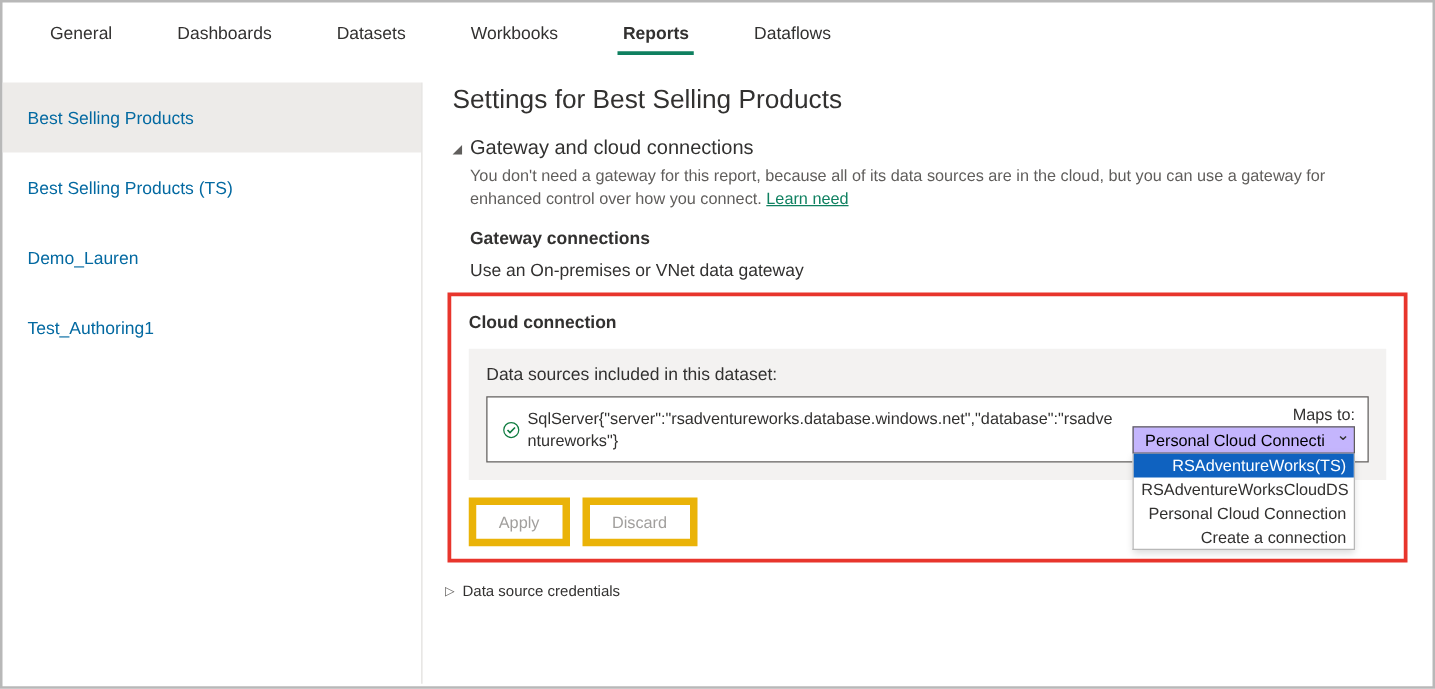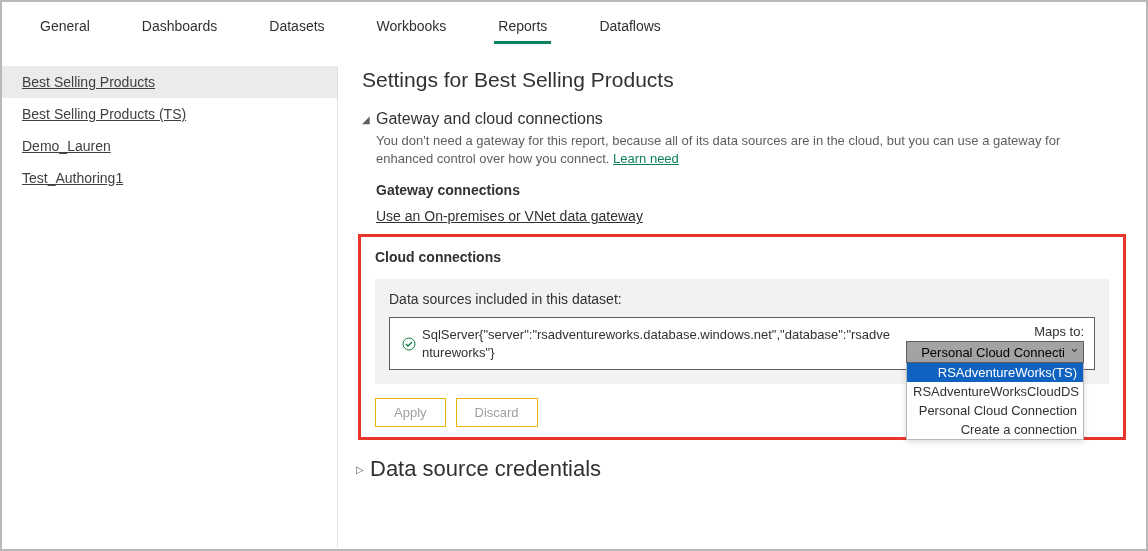--- a/index.html
+++ b/index.html
@@ -20,45 +20,44 @@
     padding: 8px 20px 0 20px;
     border-bottom: 0;
   }
   .tab {
     padding: 8px 18px;
     cursor: pointer;
     color: #323130;
     position: relative;
   }
   .tab.active {
-    font-weight: 400;
+    font-weight: 700;
   }
   .tab.active::after {
     content: "";
     position: absolute;
     left: 14px;
     right: 14px;
     bottom: -2px;
     height: 3px;
     background: #0f8060;
   }
   .body {
     display: flex;
     height: calc(100% - 42px);
     padding-top: 24px;
   }
   .sidebar {
     width: 335px;
     padding: 0 0 0 0;
   }
   .side-item {
-    padding: 8px 20px;
+    padding: 20px 20px;
     cursor: pointer;
-    color: #404040;
-    text-decoration: underline;
+    color: #0369a1;
   }
   .side-item.selected {
     background: #edebe9;
   }
   .main {
     flex: 1;
     border-left: 1px solid #e1dfdd;
     padding: 0 28px 0 24px;
     overflow: visible;
   }
@@ -94,21 +93,20 @@
     color: #0f8060;
     text-decoration: underline;
   }
   .sub-title {
     font-weight: 600;
     font-size: 14px;
     margin: 12px 0 10px 14px;
   }
   .gateway-body {
     margin-left: 14px;
-    text-decoration: underline;
   }
   .gateway-label {
     font-size: 14px;
     margin-bottom: 10px;
   }
   .toggle-row {
     display: flex;
     align-items: center;
     gap: 10px;
     margin-bottom: 18px;
@@ -184,22 +182,22 @@
     margin-bottom: 2px;
   }
   .maps-select {
     width: 178px;
     height: 22px;
     border: 1px solid #605e5c;
     font-size: 13px;
     font-family: inherit;
     padding: 0 18px 0 4px;
     appearance: none;
-    background: #a3a3a3;
-    text-align: right;
+    background: #c4b5fd;
+    text-align: center;
     position: relative;
   }
   .maps-select-wrap { position: relative; display:inline-block; }
   .maps-select-wrap::after {
     content:"⌄";
     position:absolute;
     right:4px; top: -1px;
     font-size: 13px;
     color:#323130;
     pointer-events:none;
@@ -226,21 +224,21 @@
     background: #0f62c0;
     color: #fff;
   }
   .btn-row {
     display: flex;
     gap: 10px;
     margin-top: 14px;
   }
   .btn {
     padding: 6px 18px;
-    border: 1px solid #eab308;
+    border: 6px solid #eab308;
     background: #fff;
     color: #a19f9d;
     font-size: 13px;
     cursor: default;
   }
   .creds-row {
     display:flex;
     align-items:center;
     gap:4px;
     margin-top: 16px;
@@ -278,21 +276,21 @@
     <div class="section-desc">
       <span>You don't need a gateway for this report, because all of its data sources are in the cloud, but you can use a gateway for enhanced control over how you connect. </span><a href="#">Learn need</a>
     </div>
 
     <div class="sub-title">Gateway connections</div>
     <div class="gateway-body">
       <div class="gateway-label">Use an On-premises or VNet data gateway</div>
     </div>
 
     <div class="highlight-box">
-      <div class="cloud-title">Cloud connections</div>
+      <div class="cloud-title">Cloud connection</div>
 
       <div class="ds-panel">
         <div class="ds-panel-label">Data sources included in this dataset:</div>
         <div class="ds-row">
           <div class="ds-status">
             <svg width="14" height="14" viewBox="0 0 14 14">
                 <circle cx="7" cy="7" r="6" fill="none" stroke="#107c41" stroke-width="1"></circle>
                 <path d="M4 7 L6 9 L10 5" fill="none" stroke="#107c41" stroke-width="1.3"></path>
               </svg>
           </div>
@@ -313,16 +311,16 @@
       </div>
 
       <div class="btn-row">
         <button class="btn">Apply</button>
         <button class="btn">Discard</button>
       </div>
     </div>
 
     <div class="creds-row">
       <span class="caret">▷</span>
-      <span class="title" style="font-size:22px">Data source credentials</span>
+      <span class="title" style="font-size:12px">Data source credentials</span>
     </div>
   </div>
 </div>
 
 </body></html>

